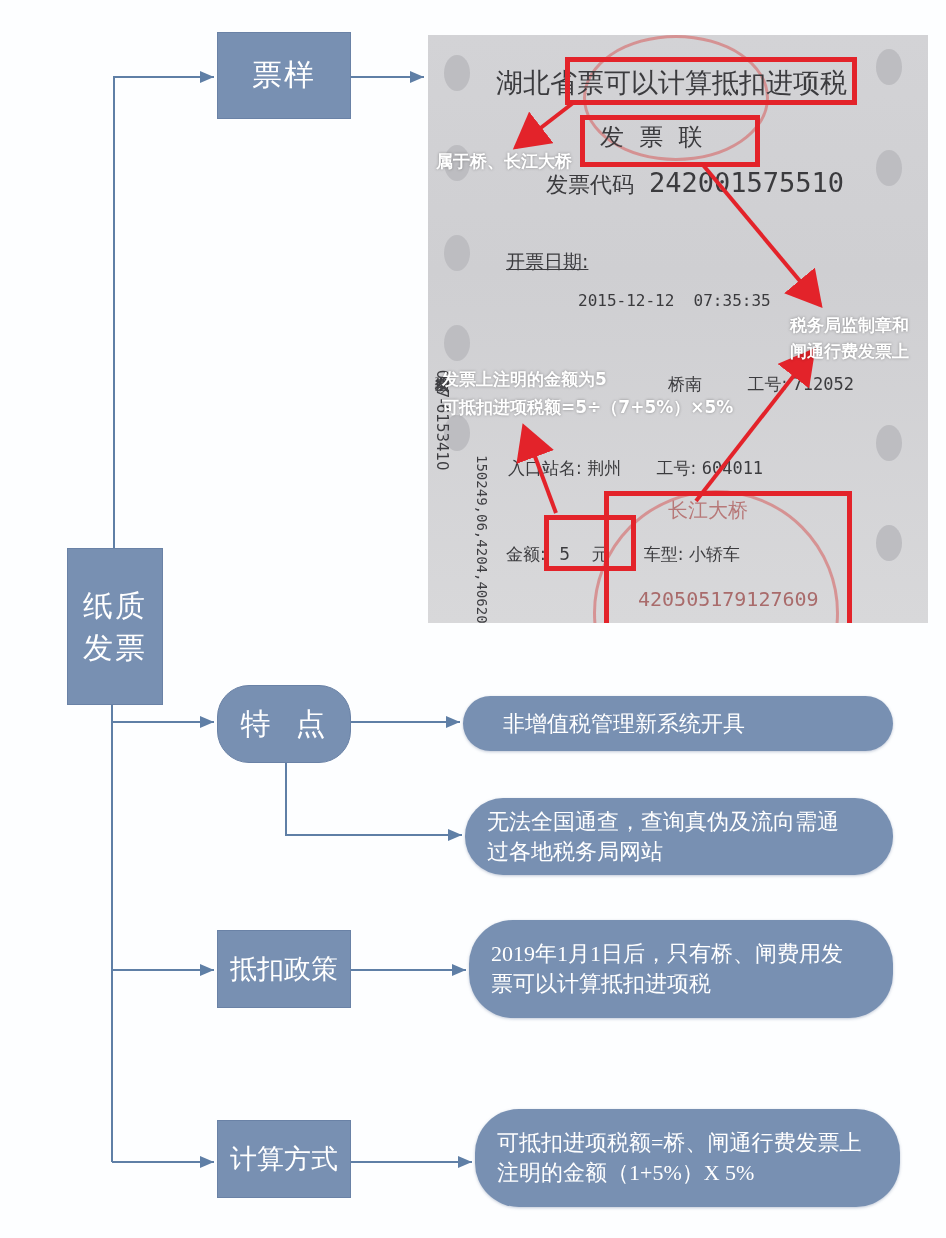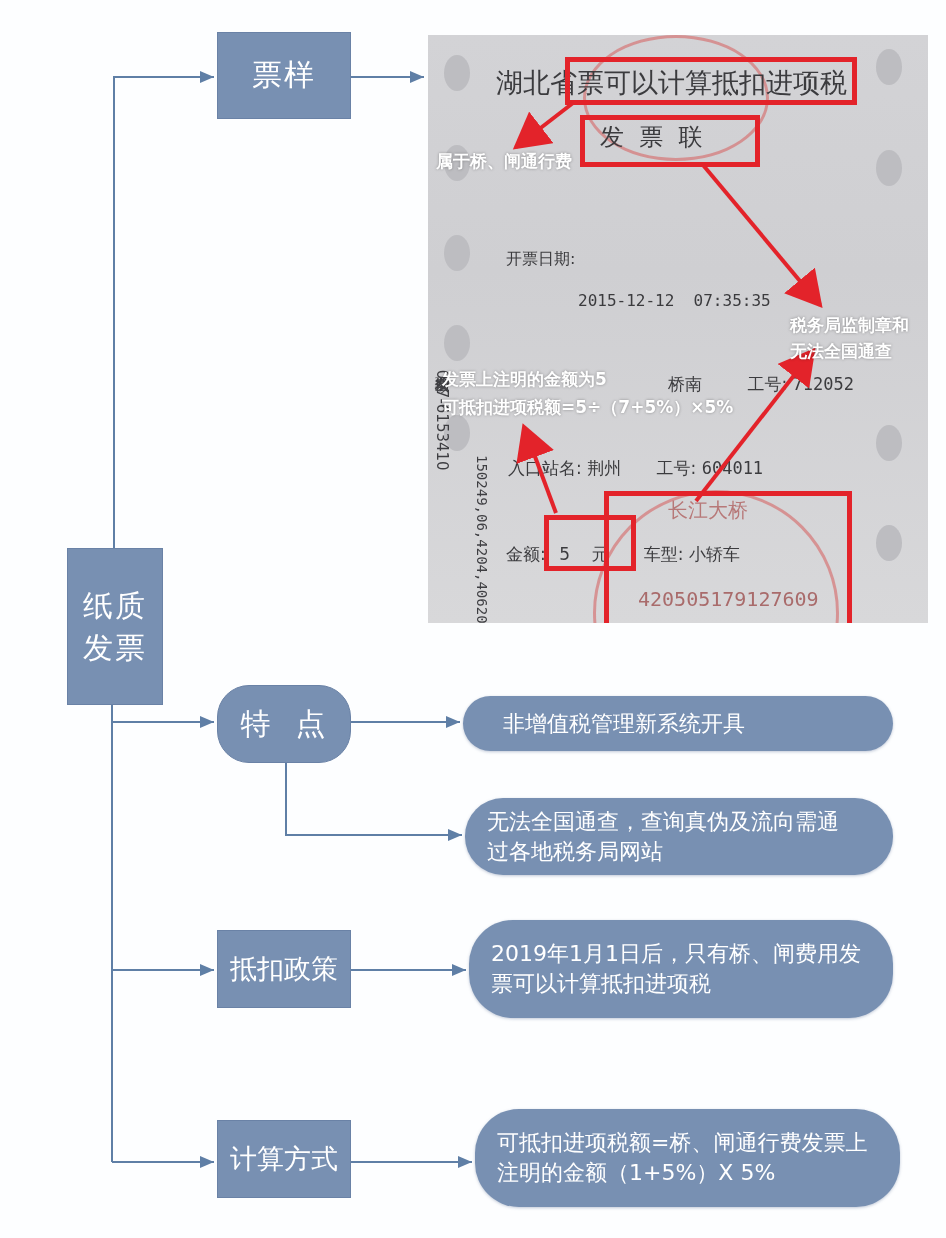--- a/index.html
+++ b/index.html
@@ -13,20 +13,21 @@
       display: flex; align-items: center; justify-content: center;
       box-sizing: border-box; border: 1px solid #6a82a6;
     }
     .box span { font-size: 30px; letter-spacing: 2px; }
     .pill {
       position: absolute; background: #7890b2; color: #ffffff;
       border-radius: 38px; display: flex; align-items: center;
       box-sizing: border-box; padding: 0 28px 0 22px;
       font-size: 22px; line-height: 30px;
       box-shadow: 0 1px 3px rgba(80,100,140,0.35);
+      font-family: Liberation Serif, serif;
     }
     .pill-text { white-space: pre-line; }
     svg.lines { position: absolute; left: 0; top: 0; }
 
     
     .photo {
       position: absolute; left: 428px; top: 35px; width: 500px; height: 588px;
       background: linear-gradient(180deg, #d3d3d6 0%, #cfcfd2 40%, #d8d8da 100%);
       overflow: hidden;
     }
@@ -120,21 +121,25 @@
   <div class="hole" style="left:448px; top:390px;"></div>
   <div class="hole" style="left:448px; top:490px;"></div>
 
   <div class="stamp" style="left:155px; top:0px; width:180px; height:120px;"></div>
 
   <div class="txt" style="left:68px; top:30px; font-size:27px;">
     <span>湖北省</span><span>票可以计算抵扣进项税</span>
   </div>
   <div class="txt" style="left:172px; top:86px; font-size:24px; white-space:pre;">发  票  联</div>
 
-  <div class="txt" style="left:78px; top:214px; font-size:16px;">开票日期:</div>
+  <div class="txt" style="left:118px; top:132px; font-size:22px;">
+    <span>发票代码</span>
+    <span class="mono" style="font-size:27px; margin-left:8px;">242001575510</span>
+  </div>
+  <div class="txt" style="left:78px; top:214px; font-size:19px;text-decoration:underline;">开票日期:</div>
   <div class="txt mono" style="left:150px; top:256px; font-size:16px; white-space:pre;">2015-12-12  07:35:35</div>
 
   <div class="txt" style="left:240px; top:338px; font-size:17px;">
     <span>桥南</span>
     <span style="margin-left:40px;">工号:</span>
     <span class="mono">712052</span>
   </div>
 
   <div class="vert" style="left:4px; top:330px;">全额发票 027-6153410</div>
   <div class="vert mono" style="left:46px; top:420px; font-size:14px;">150249,06,4204,406200</div>
@@ -170,18 +175,18 @@
       </marker>
     </defs>
     <g stroke="#e3232a" stroke-width="4" fill="none">
       <line x1="145" y1="68" x2="88" y2="112" marker-end="url(#rarr)"></line>
       <line x1="275" y1="130" x2="392" y2="270" marker-end="url(#rarr)"></line>
       <line x1="268" y1="466" x2="385" y2="316" marker-end="url(#rarr)"></line>
       <line x1="128" y1="478" x2="96" y2="392" marker-end="url(#rarr)"></line>
     </g>
   </svg>
 
-  <div class="note" style="left:8px; top:114px;">属于桥、闸通行费</div>
+  <div class="note" style="left:8px; top:114px;">属于桥、长江大桥</div>
   <div class="note" style="left:362px; top:278px;">税务局监制章和</div>
-  <div class="note" style="left:362px; top:304px;">无法全国通查</div>
+  <div class="note" style="left:362px; top:304px;">闸通行费发票上</div>
   <div class="note" style="left:14px; top:332px;">发票上注明的金额为5</div>
   <div class="note" style="left:14px; top:360px;">可抵扣进项税额=5÷（7+5%）×5%</div>
 </div>
 
 </body></html>

